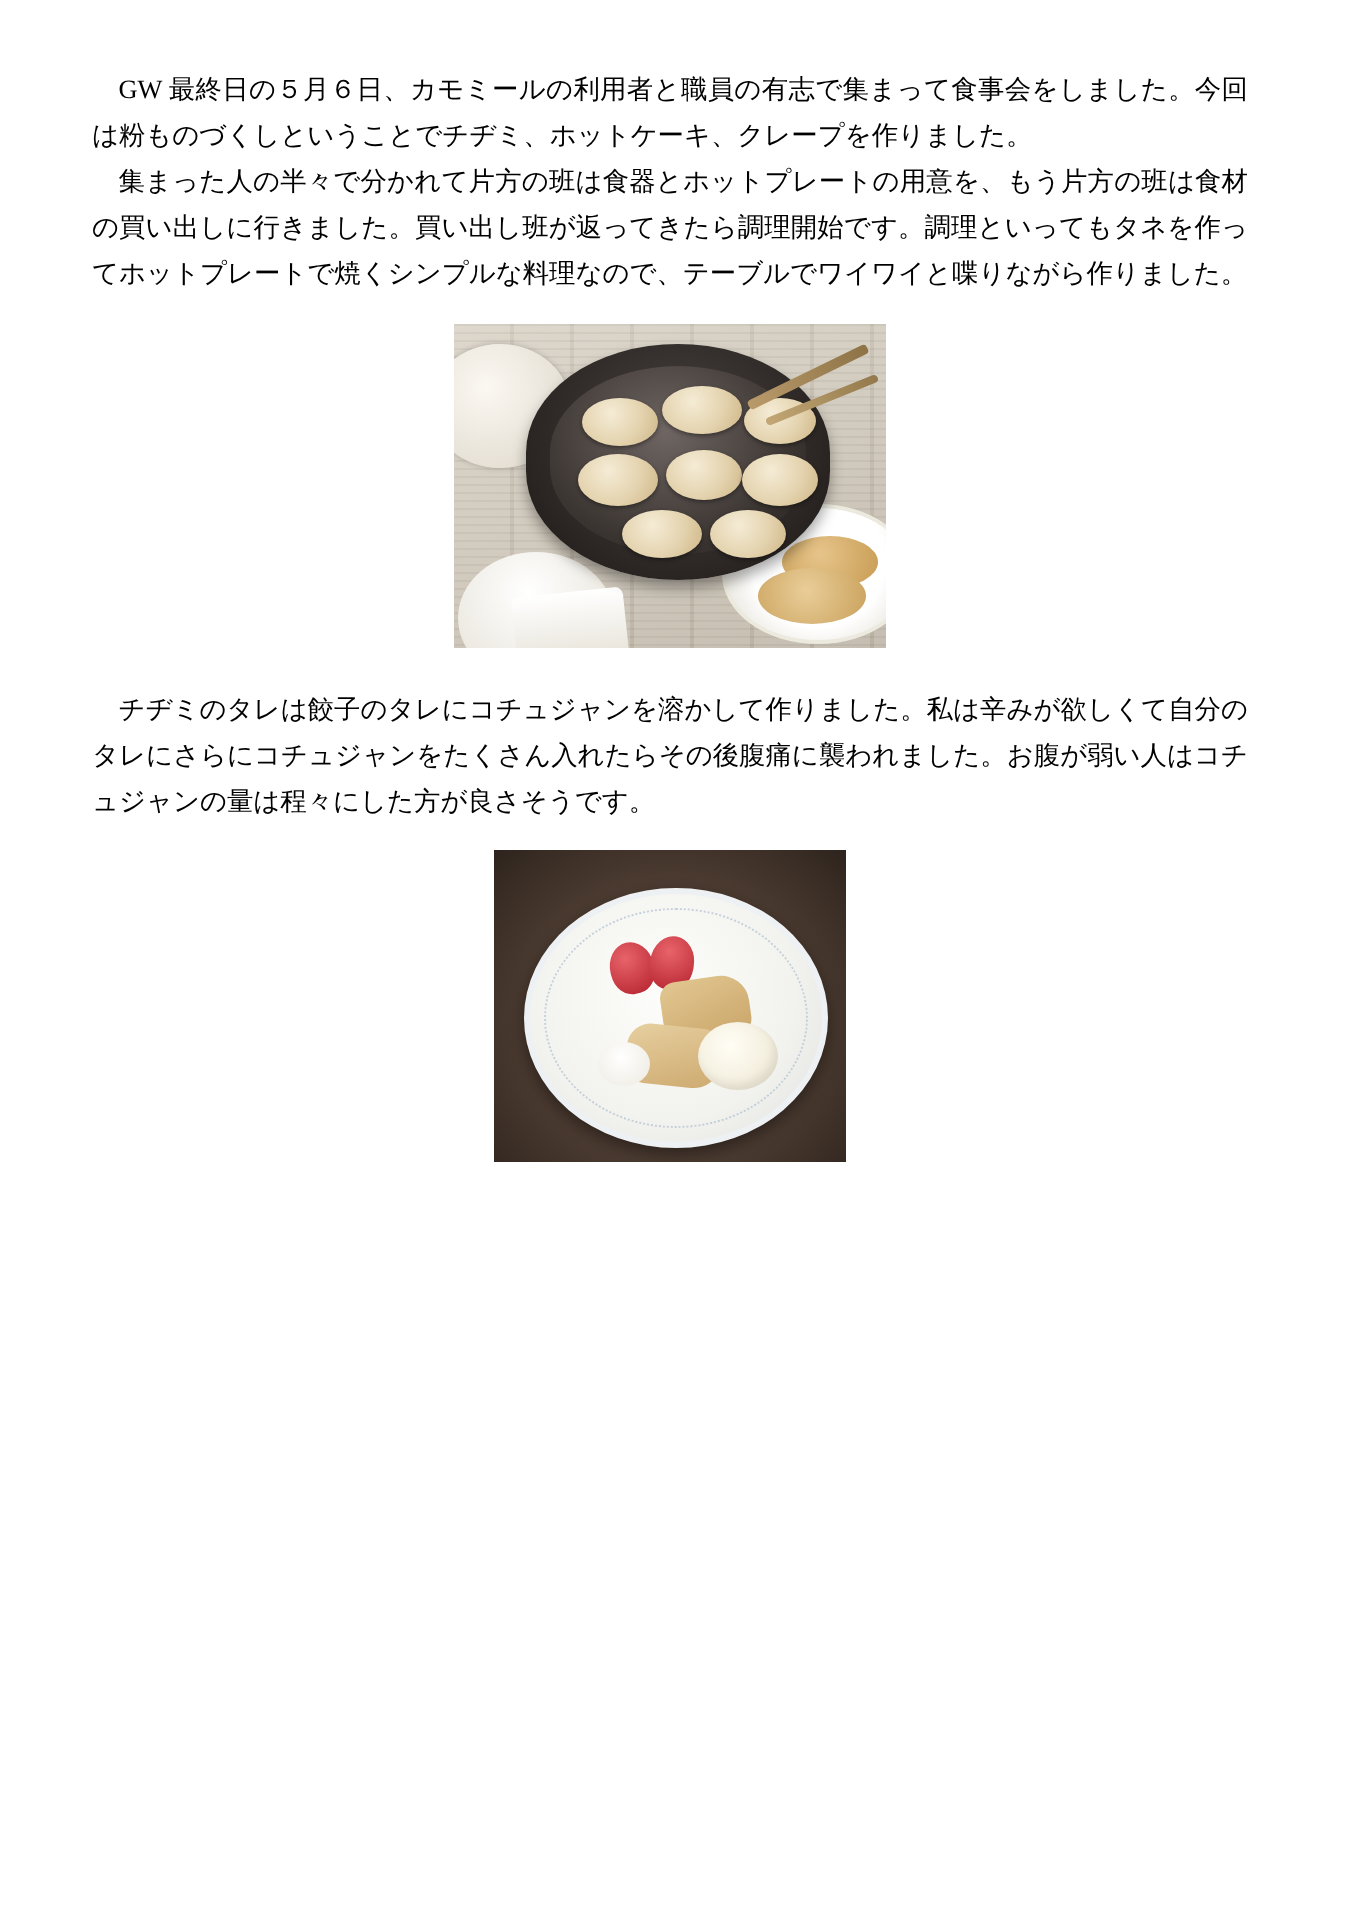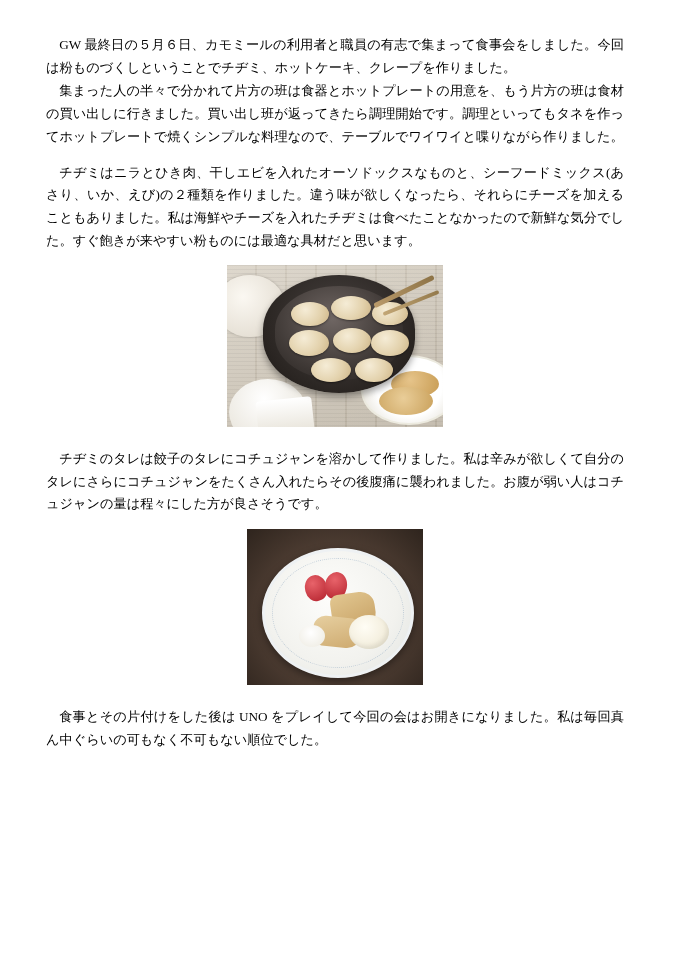--- a/index.html
+++ b/index.html
@@ -234,23 +234,20 @@
 <body>
 
 <div class="page">
   <div class="doc-body">
 
     <div class="block">
       <p class="para">GW 最終日の５月６日、カモミールの利用者と職員の有志で集まって食事会をしました。今回は粉ものづくしということでチヂミ、ホットケーキ、クレープを作りました。</p>
       <p class="para">集まった人の半々で分かれて片方の班は食器とホットプレートの用意を、もう片方の班は食材の買い出しに行きました。買い出し班が返ってきたら調理開始です。調理といってもタネを作ってホットプレートで焼くシンプルな料理なので、テーブルでワイワイと喋りながら作りました。</p>
     </div>
 
-    <div class="block">
-      <p class="para">チヂミはニラとひき肉、干しエビを入れたオーソドックスなものと、シーフードミックス(あさり、いか、えび)の２種類を作りました。違う味が欲しくなったら、それらにチーズを加えることもありました。私は海鮮やチーズを入れたチヂミは食べたことなかったので新鮮な気分でした。すぐ飽きが来やすい粉ものには最適な具材だと思います。</p>
-    </div>
 
     <div class="figure">
       <div class="photo photo-1">
         <div class="p1-news"></div>
         <div class="p1-plate-left"></div>
         <div class="p1-plate-bottomleft"></div>
         <div class="p1-tissue"></div>
         <div class="p1-bowl-right"></div>
         <div class="p1-pancake-r1"></div>
         <div class="p1-pancake-r2"></div>
@@ -284,17 +281,16 @@
           <div class="p2-straw2"></div>
           <div class="p2-cake-a"></div>
           <div class="p2-cake-b"></div>
           <div class="p2-cream"></div>
           <div class="p2-cream2"></div>
         </div>
       </div>
     </div>
 
     <div class="block">
-      <p class="para">食事とその片付けをした後は UNO をプレイして今回の会はお開きになりました。私は毎回真ん中ぐらいの可もなく不可もない順位でした。</p>
     </div>
 
   </div>
 </div>
 
 </body></html>

